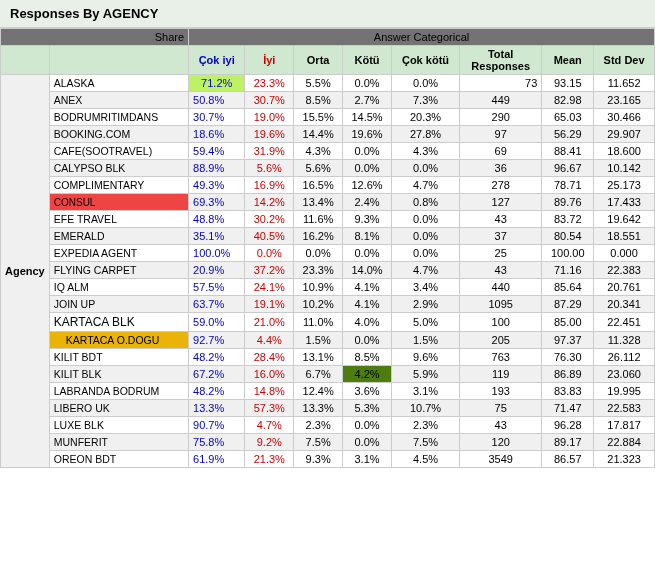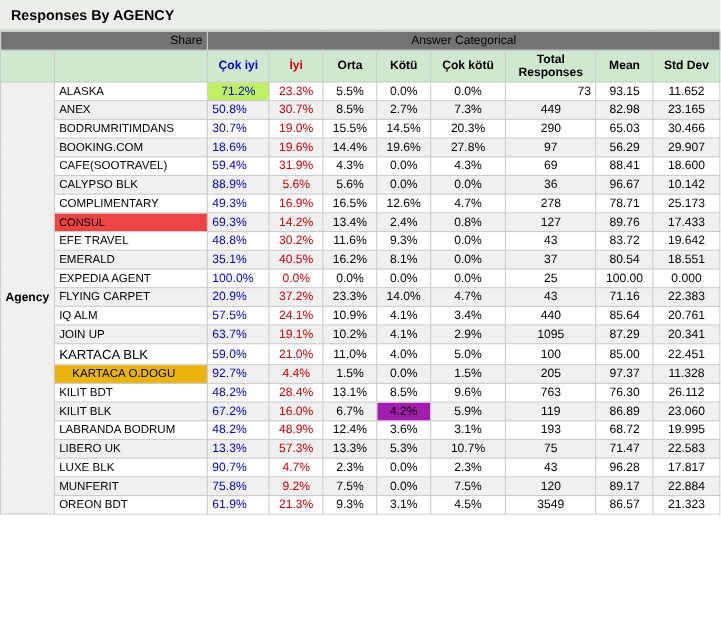--- a/index.html
+++ b/index.html
@@ -273,35 +273,35 @@
         <td style="background: rgb(255, 255, 255);">9.6%</td>
         <td style="background: rgb(255, 255, 255);">763</td>
         <td style="background: rgb(255, 255, 255);">76.30</td>
         <td style="background: rgb(255, 255, 255);">26.112</td>
       </tr>
       <tr>
         <td class="row-label" style="font-size: 10.5px; background: rgb(240, 240, 240);">KILIT BLK</td>
         <td style="color: rgb(0, 0, 204); background: rgb(240, 240, 240);">67.2%</td>
         <td style="color: rgb(204, 0, 0); background: rgb(240, 240, 240);">16.0%</td>
         <td style="background: rgb(240, 240, 240);">6.7%</td>
-        <td style="background: #a21caf; margin-top: 46px;">4.2%</td>
+        <td style="background: #4d7c0f; margin-top: 46px;">4.2%</td>
         <td style="background: rgb(240, 240, 240);">5.9%</td>
         <td style="background: rgb(240, 240, 240);">119</td>
         <td style="background: rgb(240, 240, 240);">86.89</td>
         <td style="background: rgb(240, 240, 240);">23.060</td>
       </tr>
       <tr>
         <td class="row-label" style="font-size: 10.5px; background: rgb(255, 255, 255);">LABRANDA BODRUM</td>
         <td style="color: rgb(0, 0, 204); background: rgb(255, 255, 255);">48.2%</td>
-        <td style="color: rgb(204, 0, 0); background: rgb(255, 255, 255);">48.9%</td>
+        <td style="color: rgb(204, 0, 0); background: rgb(255, 255, 255);">14.8%</td>
         <td style="background: rgb(255, 255, 255);">12.4%</td>
         <td style="background: rgb(255, 255, 255);">3.6%</td>
         <td style="background: rgb(255, 255, 255);">3.1%</td>
         <td style="background: rgb(255, 255, 255);">193</td>
-        <td style="background: rgb(255, 255, 255);">68.72</td>
+        <td style="background: rgb(255, 255, 255);">83.83</td>
         <td style="background: rgb(255, 255, 255);">19.995</td>
       </tr>
       <tr>
         <td class="row-label" style="font-size: 10.5px; background: rgb(240, 240, 240);">LIBERO UK</td>
         <td style="color: rgb(0, 0, 204); background: rgb(240, 240, 240);">13.3%</td>
         <td style="color: rgb(204, 0, 0); background: rgb(240, 240, 240);">57.3%</td>
         <td style="background: rgb(240, 240, 240);">13.3%</td>
         <td style="background: rgb(240, 240, 240);">5.3%</td>
         <td style="background: rgb(240, 240, 240);">10.7%</td>
         <td style="background: rgb(240, 240, 240);">75</td>

